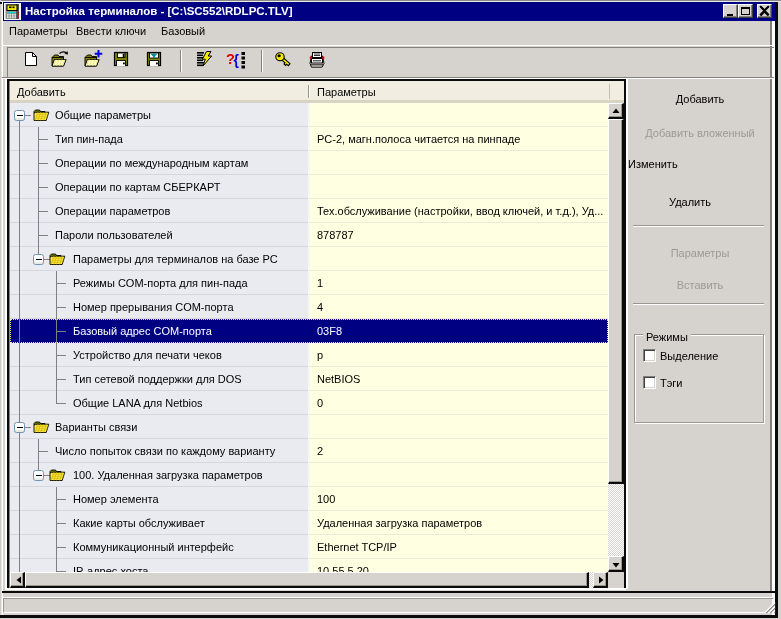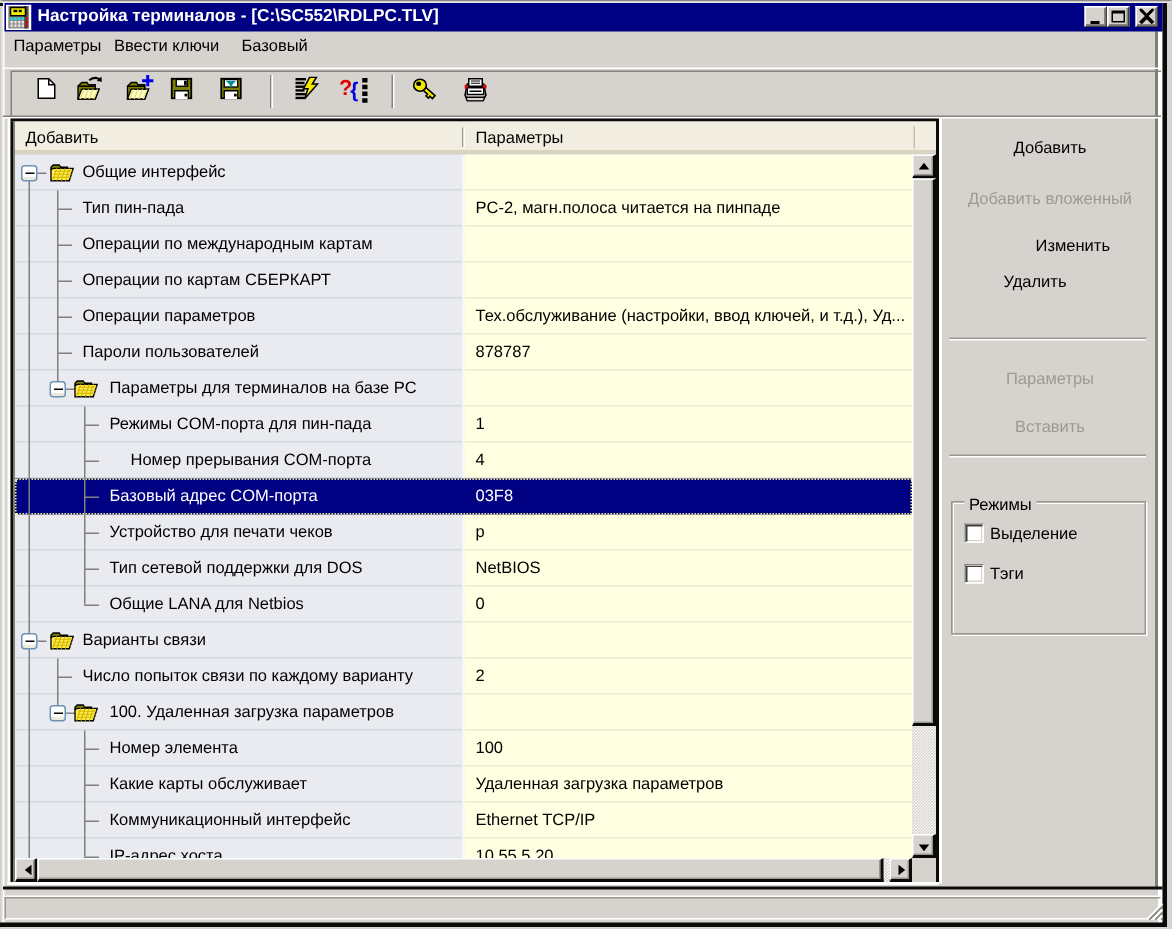--- a/index.html
+++ b/index.html
@@ -227,21 +227,21 @@
 <div class="abs mbox" style="left:14px;top:110px">
     <div class="mline"></div>
   </div>
 <div class="tl" style="left:25px;top:115px;width:6px;height:1px"></div>
 <svg class="abs" style="left:33px;top:109px" width="17" height="13" viewBox="0 0 17 13">
 <path d="M1 2.5 l1.5-1.5 h4 l1 1.5 h4.5 v1.5 h-11 Z" fill="#808000" stroke="#000" stroke-width="0.9"></path>
 <path d="M2.8 3.2 h13 L13.2 11.5 H1 L1 4 Z" fill="#ffe94d" stroke="#000" stroke-width="0.9"></path>
 <path d="M4.8 3.2 l-2.6 8.3 M7.6 3.2 l-2.6 8.3 M10.4 3.2 l-2.6 8.3 M13.2 3.2 l-2.6 8.3" stroke="#d0b800" stroke-width="0.7"></path>
 <path d="M3.3 5.2 h12 M2.7 7.2 h12 M2.1 9.2 h12" stroke="#d0b800" stroke-width="0.7"></path>
 </svg>
-<div class="t" style="left:55px;top:109px;color:#000">Общие интерфейс</div>
+<div class="t" style="left:55px;top:109px;color:#000">Общие параметры</div>
 <div class="tl" style="left:38px;top:139px;width:10px;height:1px"></div>
 <div class="t" style="left:55px;top:133px;color:#000">Тип пин-пада</div>
 <div class="t" style="left:317px;top:133px;color:#000">PC-2, магн.полоса читается на пинпаде</div>
 <div class="tl" style="left:38px;top:163px;width:10px;height:1px"></div>
 <div class="t" style="left:55px;top:157px;color:#000">Операции по международным картам</div>
 <div class="tl" style="left:38px;top:187px;width:10px;height:1px"></div>
 <div class="t" style="left:55px;top:181px;color:#000">Операции по картам СБЕРКАРТ</div>
 <div class="tl" style="left:38px;top:211px;width:10px;height:1px"></div>
 <div class="t" style="left:55px;top:205px;color:#000">Операции параметров</div>
 <div class="t" style="left:317px;top:205px;color:#000">Тех.обслуживание (настройки, ввод ключей, и т.д.), Уд...</div>
@@ -256,21 +256,21 @@
 <path d="M1 2.5 l1.5-1.5 h4 l1 1.5 h4.5 v1.5 h-11 Z" fill="#808000" stroke="#000" stroke-width="0.9"></path>
 <path d="M2.8 3.2 h13 L13.2 11.5 H1 L1 4 Z" fill="#ffe94d" stroke="#000" stroke-width="0.9"></path>
 <path d="M4.8 3.2 l-2.6 8.3 M7.6 3.2 l-2.6 8.3 M10.4 3.2 l-2.6 8.3 M13.2 3.2 l-2.6 8.3" stroke="#d0b800" stroke-width="0.7"></path>
 <path d="M3.3 5.2 h12 M2.7 7.2 h12 M2.1 9.2 h12" stroke="#d0b800" stroke-width="0.7"></path>
 </svg>
 <div class="t" style="left:73px;top:253px;color:#000">Параметры для терминалов на базе PC</div>
 <div class="tl" style="left:56px;top:283px;width:10px;height:1px"></div>
 <div class="t" style="left:73px;top:277px;color:#000">Режимы COM-порта для пин-пада</div>
 <div class="t" style="left:317px;top:277px;color:#000">1</div>
 <div class="tl" style="left:56px;top:307px;width:10px;height:1px"></div>
-<div class="t" style="left:87px;top:301px;color:#000">Номер прерывания COM-порта</div>
+<div class="t" style="left:73px;top:301px;color:#000">Номер прерывания COM-порта</div>
 <div class="t" style="left:317px;top:301px;color:#000">4</div>
 <div class="tl" style="left:56px;top:331px;width:10px;height:1px"></div>
 <div class="t" style="left:73px;top:325px;color:#fff">Базовый адрес COM-порта</div>
 <div class="t" style="left:317px;top:325px;color:#fff">03F8</div>
 <div class="tl" style="left:56px;top:355px;width:10px;height:1px"></div>
 <div class="t" style="left:73px;top:349px;color:#000">Устройство для печати чеков</div>
 <div class="t" style="left:317px;top:349px;color:#000">p</div>
 <div class="tl" style="left:56px;top:379px;width:10px;height:1px"></div>
 <div class="t" style="left:73px;top:373px;color:#000">Тип сетевой поддержки для DOS</div>
 <div class="t" style="left:317px;top:373px;color:#000">NetBIOS</div>
@@ -334,22 +334,22 @@
   </div>
 <div class="sbtn" style="left:25px;top:572px;width:564px;height:16px"></div>
 <div class="sbtn" style="left:593px;top:572px;width:15px;height:16px">
 <svg width="11" height="12" viewBox="0 0 11 12" style="position:absolute;left:2px;top:1px">
       <path d="M7.5 6 L3 2.5 V9.5 Z" fill="#000"></path>
     </svg>
   </div>
 <div class="abs" style="left:608px;top:572px;width:16px;height:16px;background:#d6d3ce"></div>
 <div class="t" style="left:628px;top:93px;width:144px;text-align:center;color:#000">Добавить</div>
 <div class="t" style="left:628px;top:126.5px;width:144px;text-align:center;color:#9c9a94">Добавить вложенный</div>
-<div class="t" style="left:596px;top:157.5px;width:144px;text-align:right;color:#000">Изменить</div>
-<div class="t" style="left:628px;top:182px;width:124px;text-align:center;color:#000">Удалить</div>
+<div class="t" style="left:628px;top:157.5px;width:144px;text-align:left;color:#000">Изменить</div>
+<div class="t" style="left:628px;top:196px;width:124px;text-align:center;color:#000">Удалить</div>
 <div class="sep" style="left:633px;top:225px;width:131px"></div>
 <div class="t" style="left:628px;top:246.5px;width:144px;text-align:center;color:#9c9a94">Параметры</div>
 <div class="t" style="left:628px;top:278.5px;width:144px;text-align:center;color:#9c9a94">Вставить</div>
 <div class="sep" style="left:633px;top:303px;width:131px"></div>
 <div class="abs" style="left:634px;top:334px;width:130px;height:89px;border:1px solid #9a978f;box-shadow:1px 1px 0 #fff, inset 1px 1px 0 #fff"></div>
 <div class="t" style="left:643px;top:331px;background:#d6d3ce;padding:0 3px">Режимы</div>
 <div class="cb" style="left:643px;top:349px"></div>
 <div class="t" style="left:660px;top:350px">Выделение</div>
 <div class="cb" style="left:643px;top:376px"></div>
 <div class="t" style="left:660px;top:377px">Тэги</div>

